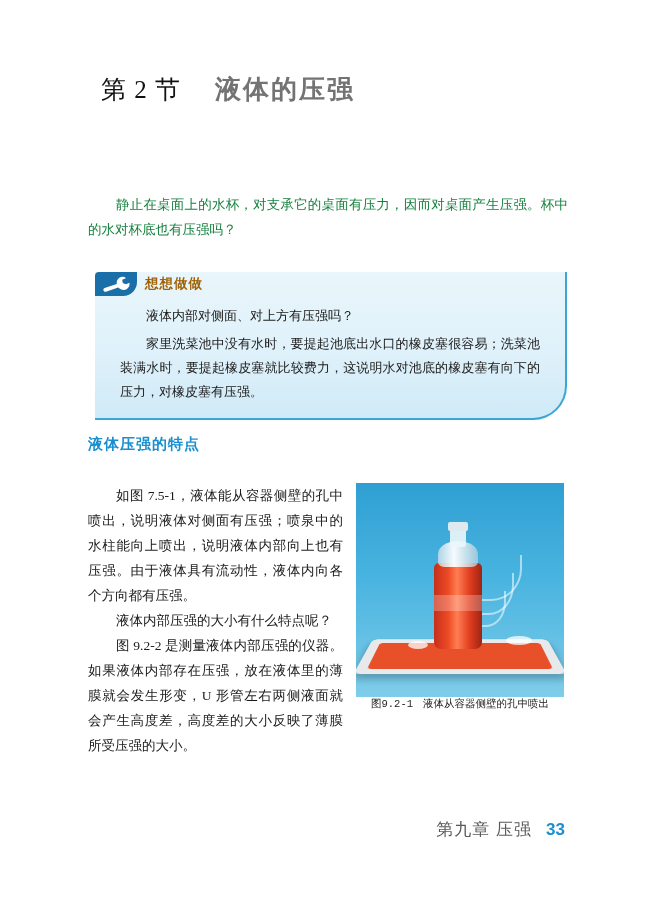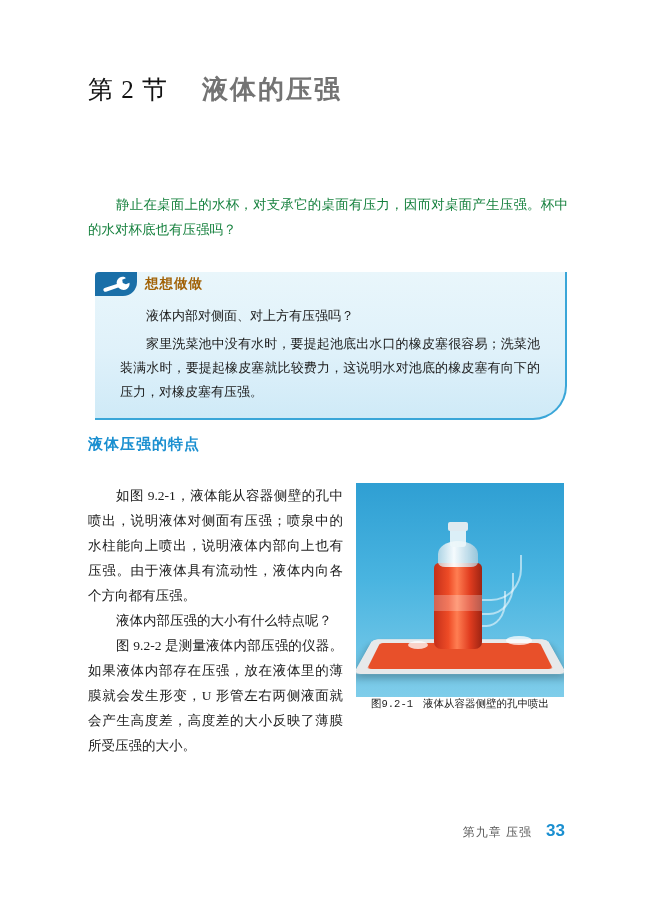--- a/index.html
+++ b/index.html
@@ -28,20 +28,21 @@
     top: 72px;
     display: flex;
     align-items: baseline;
     gap: 34px;
   }
   .title-sec {
     font-size: 25px;
     letter-spacing: 1px;
     color: #111;
     font-family: "Liberation Serif", "DejaVu Serif", serif;
+    margin-left: 13px;
   }
   .title-main {
     font-size: 26px;
     font-weight: bold;
     letter-spacing: 2px;
     color: #737373;
   }
 
   
   .intro {
@@ -247,21 +248,21 @@
   
   .footer {
     position: absolute;
     right: 82px;
     bottom: 66px;
     display: flex;
     align-items: baseline;
     gap: 14px;
   }
   .footer-chapter {
-    font-size: 12px;
+    font-size: 17px;
     color: #5a5a5a;
     letter-spacing: 1px;
     font-family: "Liberation Sans", sans-serif;
     margin-top: 24px;
   }
   .footer-page {
     font-size: 17px;
     font-weight: bold;
     color: #1a8fd0;
     font-family: "Liberation Sans", sans-serif;
@@ -290,21 +291,21 @@
     <span class="activity-title">想想做做</span>
   </div>
   <div class="activity-body">
     <p>液体内部对侧面、对上方有压强吗？</p>
     <p>家里洗菜池中没有水时，要提起池底出水口的橡皮塞很容易；洗菜池装满水时，要提起橡皮塞就比较费力，这说明水对池底的橡皮塞有向下的压力，对橡皮塞有压强。</p>
   </div>
 
   <div class="section-heading">液体压强的特点</div>
 
   <div class="body-col">
-    <p>如图 9.2-1，液体能从容器侧壁的孔中喷出，说明液体对侧面有压强；喷泉中的水柱能向上喷出，说明液体内部向上也有压强。由于液体具有流动性，液体内向各个方向都有压强。</p>
+    <p>如图 7.5-1，液体能从容器侧壁的孔中喷出，说明液体对侧面有压强；喷泉中的水柱能向上喷出，说明液体内部向上也有压强。由于液体具有流动性，液体内向各个方向都有压强。</p>
     <p>液体内部压强的大小有什么特点呢？</p>
     <p>图 9.2-2 是测量液体内部压强的仪器。如果液体内部存在压强，放在液体里的薄膜就会发生形变，U 形管左右两侧液面就会产生高度差，高度差的大小反映了薄膜所受压强的大小。</p>
   </div>
 
   <div class="figure">
     <div class="figure-img">
       <div class="tray">
         <div class="tray-inner"></div>
       </div>
       <div class="jet j1"></div>

